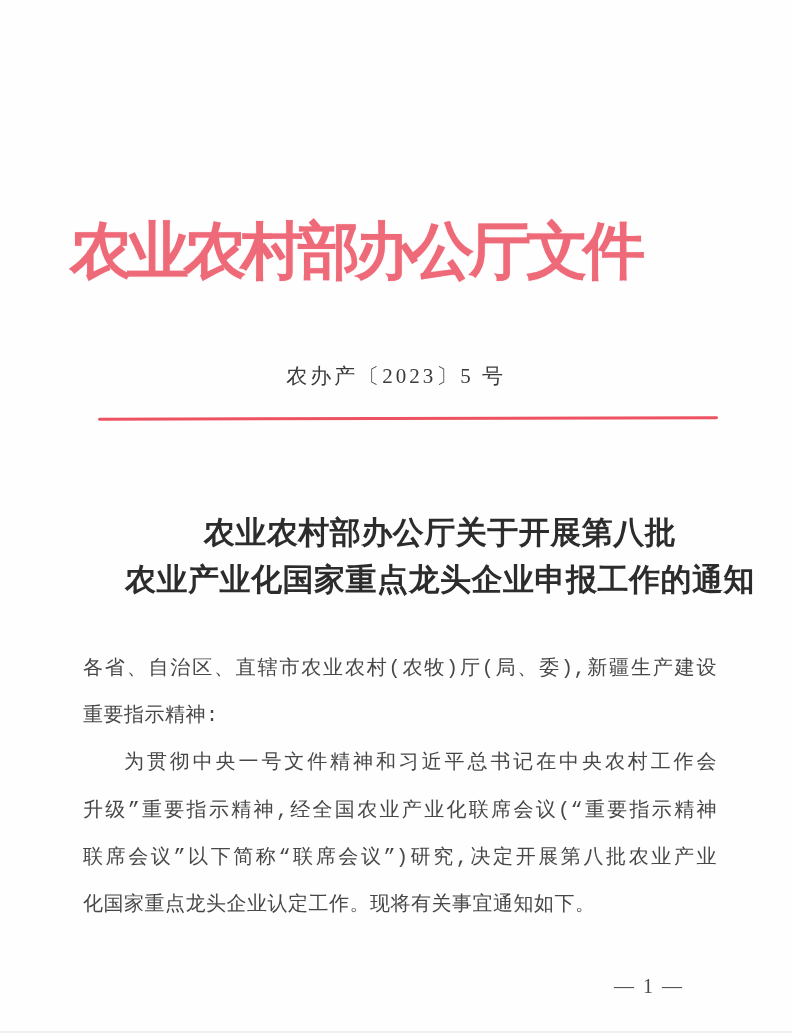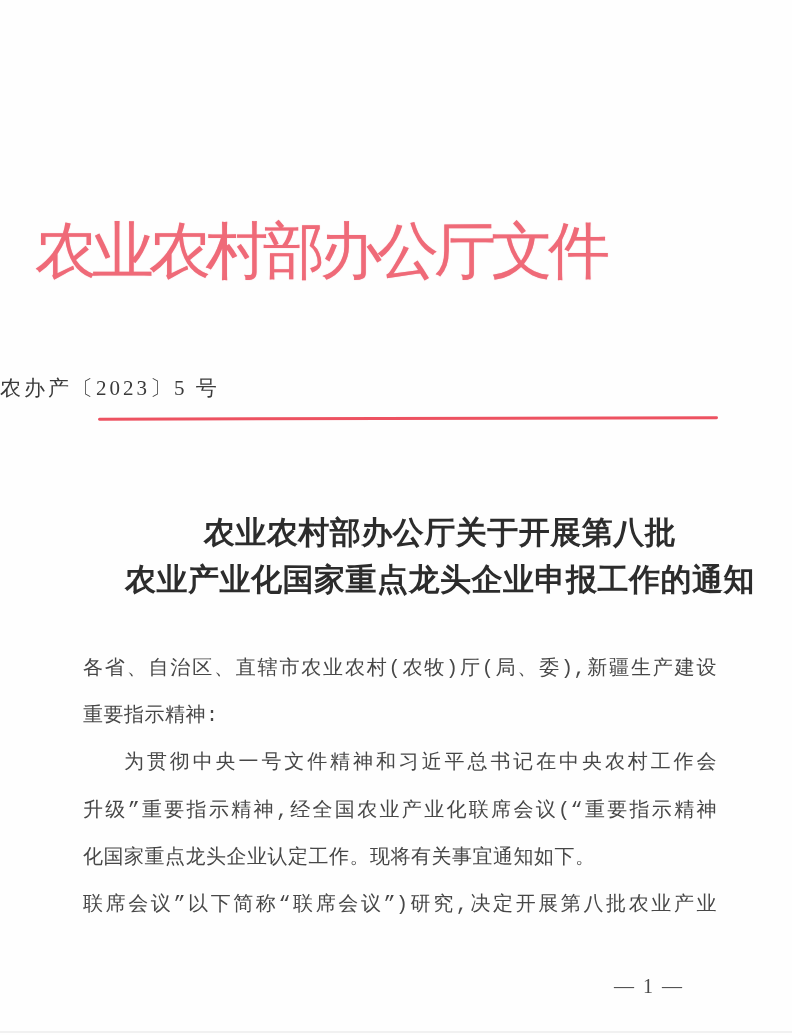--- a/index.html
+++ b/index.html
@@ -6,31 +6,32 @@
   .page{
     position:relative;
     width:792px;height:1035px;
     background:#fefefe;
     overflow:hidden;
     font-family:"Liberation Serif","DejaVu Serif",serif;
   }
   
   .letterhead{
     position:absolute;top:212px;left:0;width:640px;
-    text-align:center;
+    text-align:right;
     font-size:62px;line-height:78px;
-    font-weight:normal;
+    font-weight:bold;
     color:#ef6a78;
     letter-spacing:-5px;
     text-shadow:0 0 1px rgba(239,106,120,.55);
     white-space:nowrap;
   }
   
   .doc-number{
-    position:absolute;top:374px;left:0;width:792px;
+    position:absolute;top:362px;left:0;width:792px;
+    text-align:center;
     font-size:21px;line-height:28px;
     color:#3a3a3a;
     letter-spacing:3px;
     white-space:nowrap;
   }
   
   .red-rule{
     position:absolute;top:417px;left:98px;
     width:620px;height:3px;
     background:#ed5261;
@@ -86,21 +87,21 @@
   <div class="doc-title">
     <div>农业农村部办公厅关于开展第八批</div>
     <div>农业产业化国家重点龙头企业申报工作的通知</div>
   </div>
 
   <div class="body-block">
     <div class="body-line fill">各省、自治区、直辖市农业农村(农牧)厅(局、委),新疆生产建设</div>
     <div class="body-line">重要指示精神:</div>
     <div class="body-line fill indent">为贯彻中央一号文件精神和习近平总书记在中央农村工作会</div>
     <div class="body-line fill">升级”重要指示精神,经全国农业产业化联席会议(“重要指示精神</div>
+    <div class="body-line fill">联席会议”以下简称“联席会议”)研究,决定开展第八批农业产业</div>
     <div class="body-line">化国家重点龙头企业认定工作。现将有关事宜通知如下。</div>
-    <div class="body-line fill">联席会议”以下简称“联席会议”)研究,决定开展第八批农业产业</div>
   </div>
 
   <div class="page-num">— 1 —</div>
 
   <div class="scan-edge"></div>
 
 </div>
 
 </body></html>

